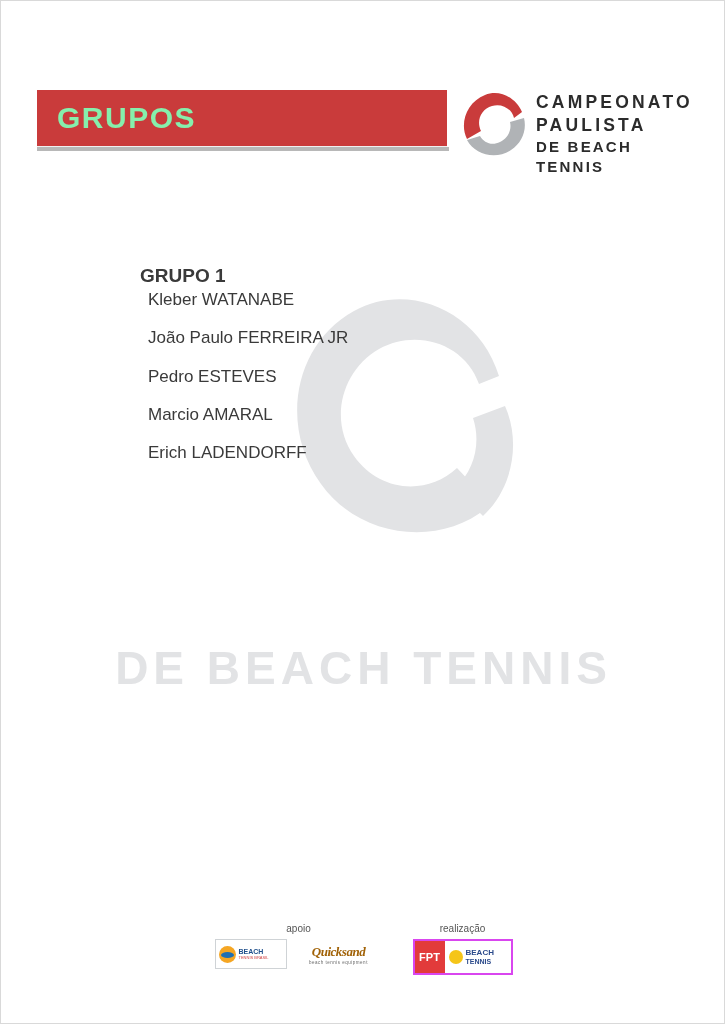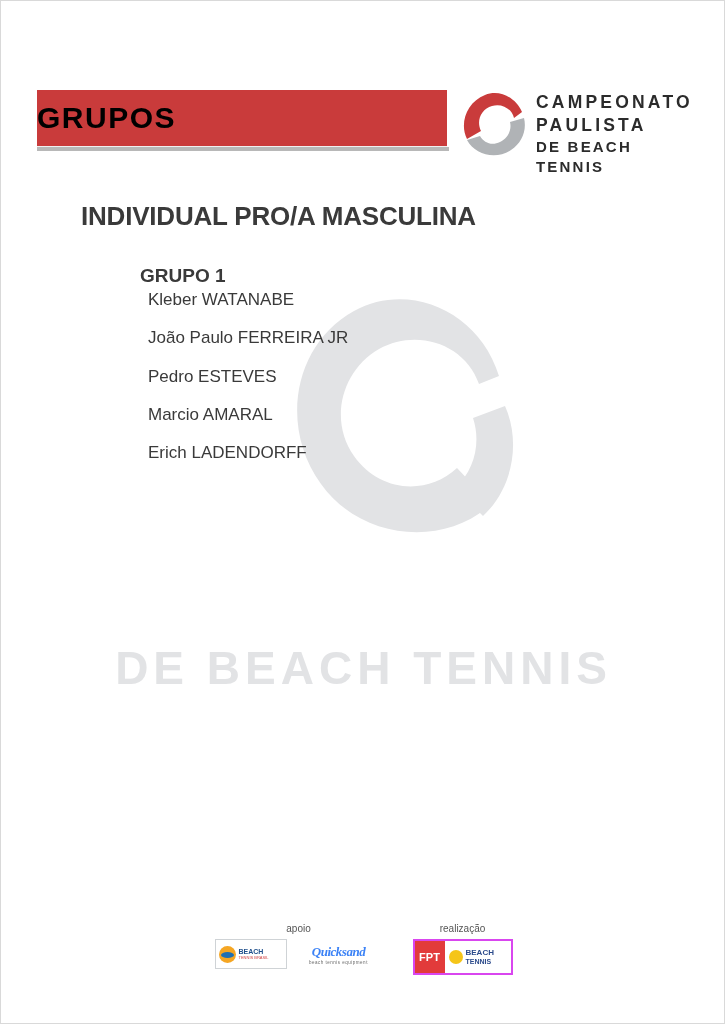--- a/index.html
+++ b/index.html
@@ -31,24 +31,25 @@
     left: 36px;
     top: 89px;
     width: 410px;
     height: 56px;
     background: #c93b3b;
     display: flex;
     align-items: center;
     box-shadow: 0 3px 0 rgba(0,0,0,0.06);
   }
   .header-bar .title {
-    color: #000000;
+    color: #86efac;
     font-size: 30px;
     font-weight: bold;
     letter-spacing: 1.5px;
+    padding-left: 20px;
     font-family: "Liberation Sans", sans-serif;
   }
   .header-underline {
     position: absolute;
     left: 36px;
     top: 146px;
     width: 412px;
     height: 4px;
     background: #b8b8b8;
   }
@@ -209,21 +210,21 @@
   .logo-beach .txt small {
     display: block; font-size: 4px; color: #cf4040; font-weight: normal;
   }
 
   .logo-quick {
     width: 88px; height: 28px;
     display: flex; flex-direction: column; justify-content: center;
     align-items: center;
   }
   .logo-quick .word {
-    font-size: 13px; font-style: italic; font-weight: bold; color: #3b82f6;
+    font-size: 13px; font-style: italic; font-weight: bold; color: #a16207;
     font-family: "Liberation Serif", serif;
     letter-spacing: -0.5px;
   }
   .logo-quick .sub {
     font-size: 4.5px; color: #6a6a6a; letter-spacing: 0.5px;
     font-family: "Liberation Sans", sans-serif;
   }
 
   .logo-fpt {
     width: 100px; height: 36px;
@@ -279,21 +280,20 @@
       <path d="M66 27 C60 13, 44 4, 29 10 C11 17, 3 38, 11 54 L25 46 C20 36, 25 24, 36 21 C46 18, 56 24, 58 33 Z" fill="#c93b3b"></path>
       <path d="M11 55 C19 70, 40 75, 55 65 C66 58, 71 45, 68 33 L54 37 C56 45, 52 53, 44 57 C36 61, 28 58, 24 51 Z" fill="#b0b3b6"></path>
     </svg>
     <div class="logo-text">
       <div>CAMPEONATO</div>
       <div>PAULISTA</div>
       <div class="line3">DE BEACH TENNIS</div>
     </div>
   </div>
 
-  <div class="category">INDIVIDUAL PRO/A MASCULINA</div>
 
   <div class="groups">
 
     <div class="group">
       <div class="group-title">GRUPO 1</div>
       <div class="player">Kleber WATANABE</div>
       <div class="player">João Paulo FERREIRA JR</div>
     </div>
 
     <div class="group">

